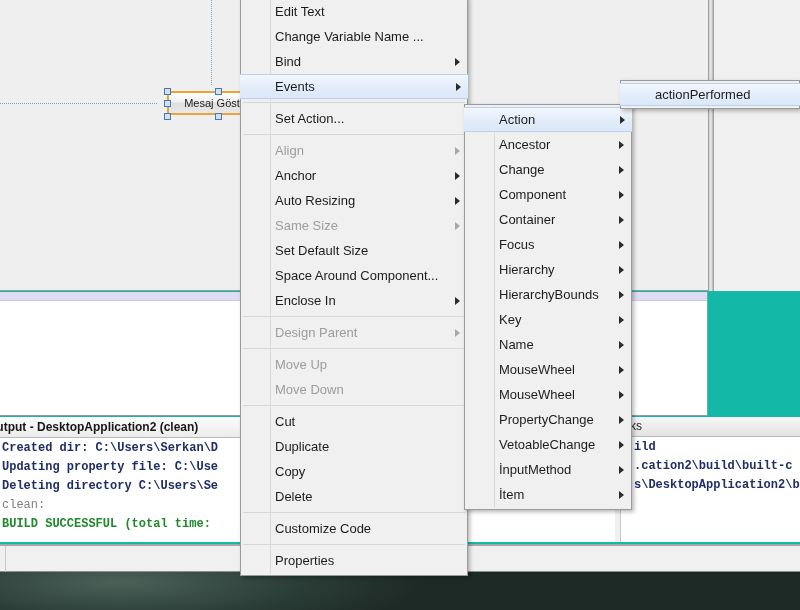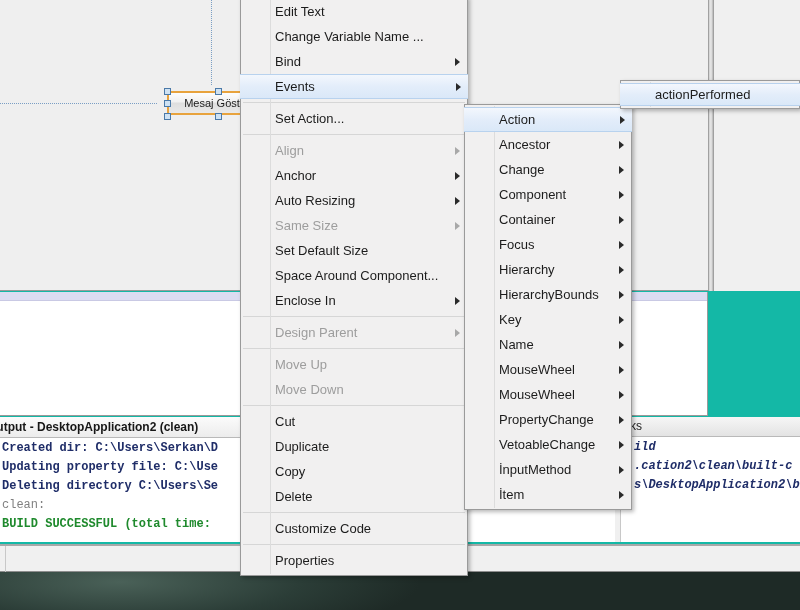--- a/index.html
+++ b/index.html
@@ -185,21 +185,21 @@
     font-size: 12px; font-weight: normal; color: #1b1b1b;
     white-space: nowrap;
   }
   .tasks-body {
     position: absolute;
     left: 7px; top: 21px;
     width: 178px; height: 104px;
     background: #fff;
     overflow: hidden;
   }
-  .tasks-body .out-line { margin-left: 12px; font-style: italic; }
+  .tasks-body .out-line { margin-left: 12px; }
 
   
   .status-bar {
     position: absolute;
     left: 0; top: 544px;
     width: 800px; height: 28px;
     background: #f0f0f0;
     border-top: 2px solid #a7a7a7;
     border-bottom: 1px solid #8d8d8d;
   }
@@ -323,21 +323,21 @@
       </div>
     </div>
 
     <div class="tasks-window">
       <div class="tasks-left-rail"></div>
       <div class="tasks-header">
         <span>sks</span>
       </div>
       <div class="tasks-body">
         <div class="out-line">ild</div>
-        <div class="out-line">.cation2\clean\built-c</div>
+        <div class="out-line">.cation2\build\built-c</div>
         <div class="out-line">s\DesktopApplication2\build</div>
       </div>
     </div>
 
     <div class="status-bar">
       <div class="rail"></div>
     </div>
 
   </div>
 

